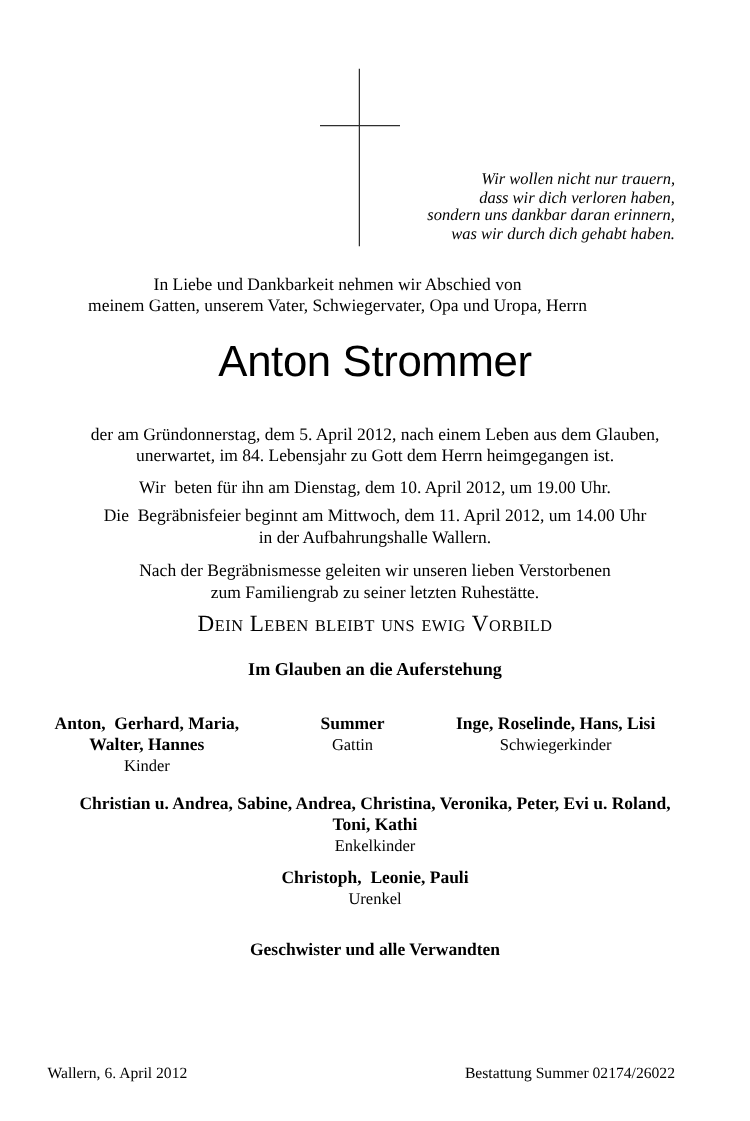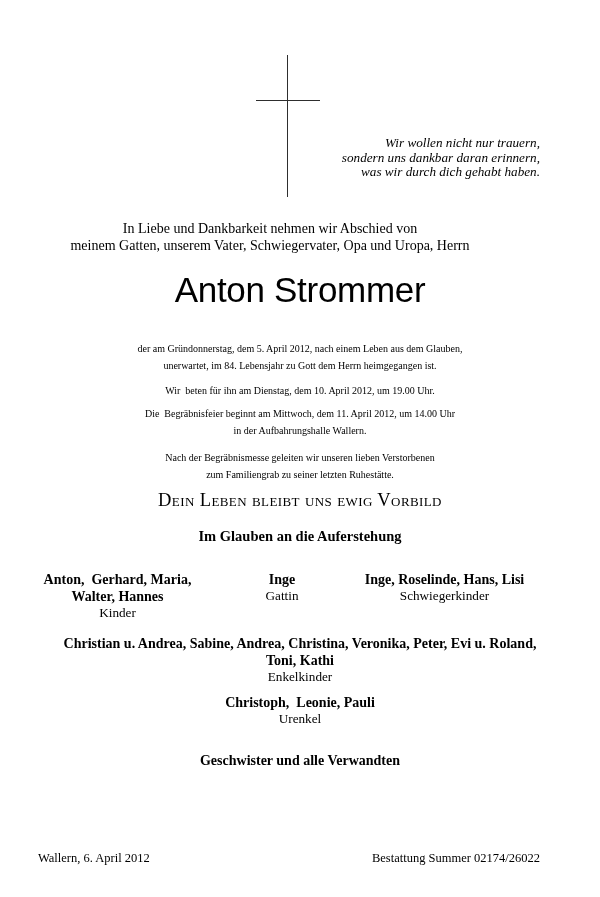--- a/index.html
+++ b/index.html
@@ -50,21 +50,21 @@
     font-family: "Liberation Sans", sans-serif;
     font-weight: normal;
     font-size: 35px;
     line-height: 36px;
     letter-spacing: -0.3px;
   }
   .para {
     position: absolute;
     left: 0; width: 600px;
     text-align: center;
-    font-size: 10px;
+    font-size: 14px;
     line-height: 17px;
     white-space: pre-wrap;
   }
   .p0 { top: 340px; }
   .p1 { top: 382px; }
   .p2 { top: 405px; }
   .p3 { top: 449px; }
   .motto {
     position: absolute;
     top: 490px; left: 0; width: 600px;
@@ -126,20 +126,21 @@
 
 <div class="page">
 
   <div>
     <div class="cross-v"></div>
     <div class="cross-h"></div>
   </div>
 
   <div class="verse">
     <div>Wir wollen nicht nur trauern,</div>
+    <div>dass wir dich verloren haben,</div>
     <div>sondern uns dankbar daran erinnern,</div>
     <div>was wir durch dich gehabt haben.</div>
   </div>
 
   <div class="intro">In Liebe und Dankbarkeit nehmen wir Abschied von
 meinem Gatten, unserem Vater, Schwiegervater, Opa und Uropa, Herrn</div>
 
   <h1 class="name">Anton Strommer</h1>
 
   <p class="para p0">der am Gründonnerstag, dem 5. April 2012, nach einem Leben aus dem Glauben,
@@ -154,21 +155,21 @@
 
   <div class="faith">Im Glauben an die Auferstehung</div>
 
   <div class="cols">
     <div class="col col1">
       <div class="names">Anton,  Gerhard, Maria,
 Walter, Hannes</div>
       <div class="rel">Kinder</div>
     </div>
     <div class="col col2">
-      <div class="names">Inge</div>
+      <div class="names">Summer</div>
       <div class="rel">Gattin</div>
     </div>
     <div class="col col3">
       <div class="names">Inge, Roselinde, Hans, Lisi</div>
       <div class="rel">Schwiegerkinder</div>
     </div>
   </div>
 
   <div class="row row-enkel">
     <div class="names">Christian u. Andrea, Sabine, Andrea, Christina, Veronika, Peter, Evi u. Roland,

